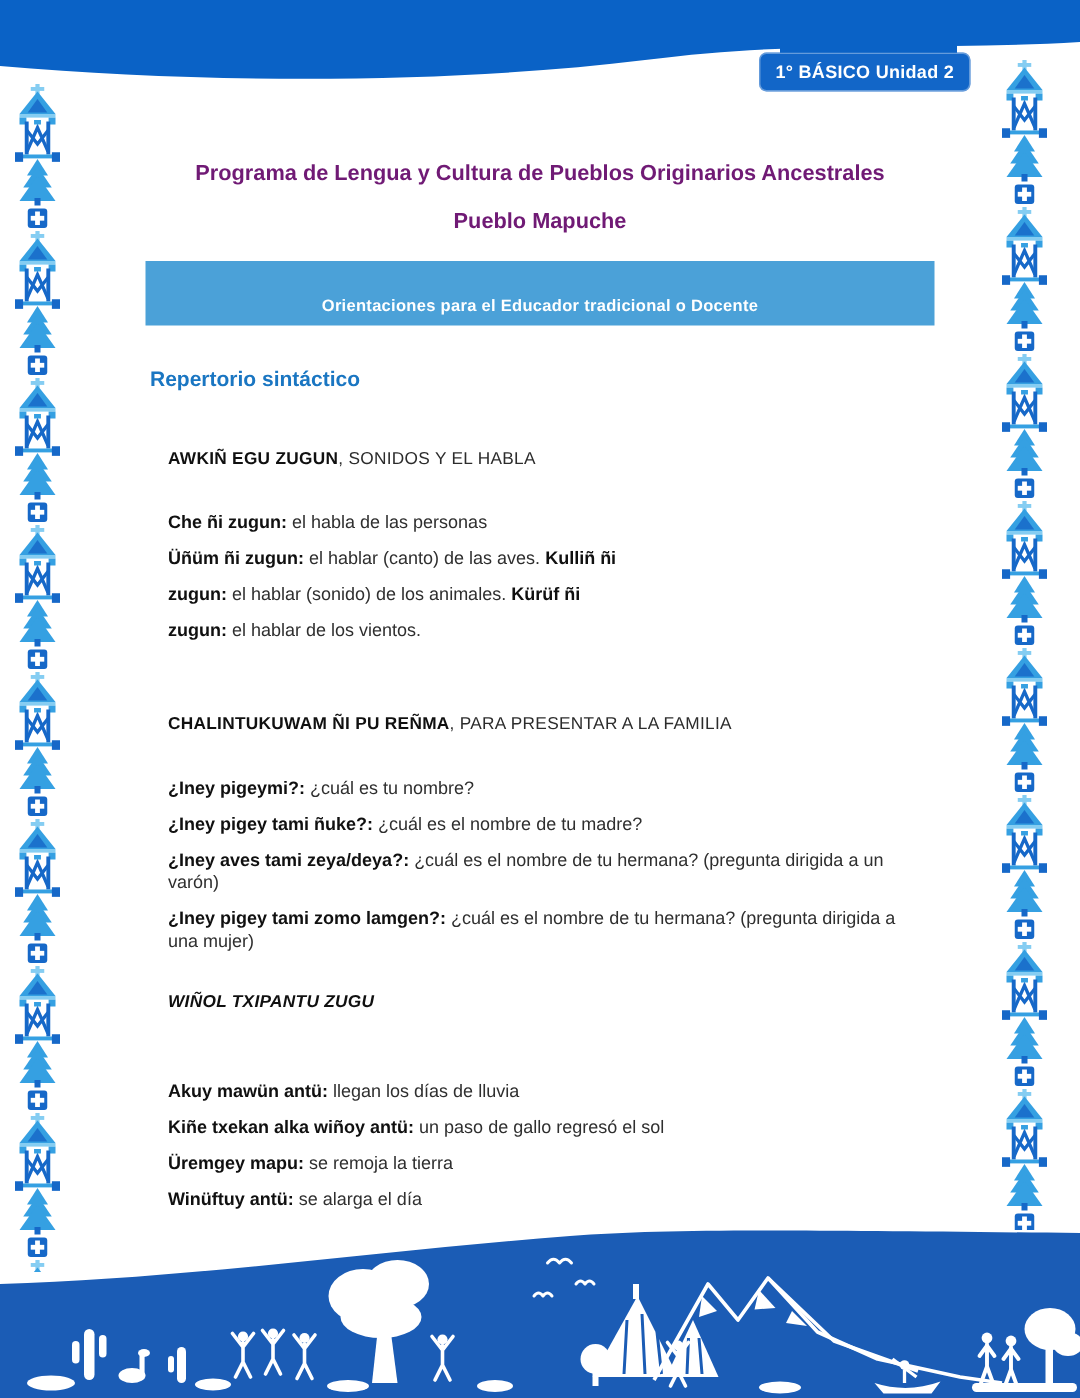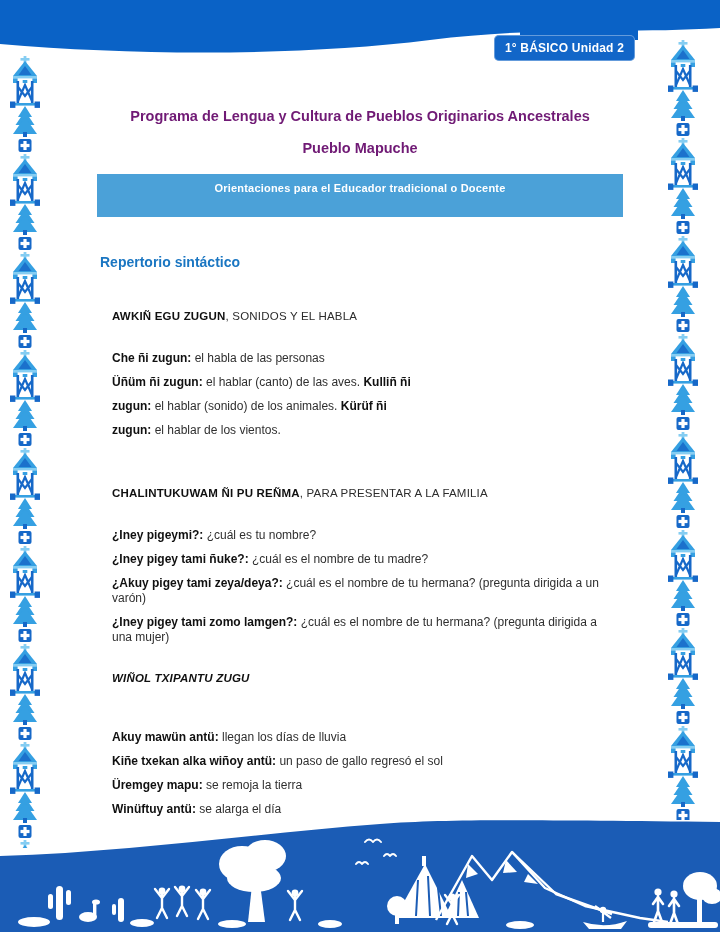--- a/index.html
+++ b/index.html
@@ -7,21 +7,21 @@
     width:720px;height:932px;position:relative;overflow:hidden;background:#ffffff;
     font-family:"Liberation Sans",sans-serif;
   }
   .page{position:absolute;inset:0;background:#fff;}
 
   
   .header-wave{position:absolute;top:0;left:0;}
 
   
   .badge{
-    position:absolute;left:494px;top:35px;width:141px;height:26px;
+    position:absolute;left:506px;top:35px;width:141px;height:26px;
     background:#1266c8;border-radius:5px;
     display:flex;align-items:center;justify-content:center;
     box-shadow:inset 0 0 0 1px rgba(255,255,255,.35);
     color:#fff;font-size:12px;font-weight:bold;letter-spacing:.2px;
   }
 
   
   .border{position:absolute;}
   .border.left{left:9px;top:56px;}
   .border.right{left:667px;top:40px;}
@@ -29,26 +29,26 @@
   
   .doc-title{
     position:absolute;left:60px;top:108px;width:600px;text-align:center;
     color:#701a75;font-weight:bold;font-size:14.5px;line-height:16px;
   }
   .doc-title .t2{margin-top:16px;}
 
   .banner{
     position:absolute;left:97px;top:174px;width:526px;height:43px;
     background:#4ba1d8;color:#ffffff;font-weight:bold;font-size:11px;
-    text-align:center;box-sizing:border-box;padding-top:8px;letter-spacing:.2px;
+    text-align:center;box-sizing:border-box;padding-top:24px;letter-spacing:.2px;
   }
 
   
   .content{
-    position:absolute;left:100px;top:254px;width:515px;
+    position:absolute;left:100px;top:244px;width:515px;
     color:#2f2f2f;font-size:12px;line-height:15px;
   }
   .content b{color:#101010;}
   h2.rep{
     margin:0;font-size:14px;line-height:17px;font-weight:bold;color:#1a76c2;
   }
   .block{margin:12px;}
   .block:nth-of-type(1){margin-top:38px;}
   .block:nth-of-type(2){margin-top:48px;}
   .block:nth-of-type(3){margin-top:26px;}
@@ -151,21 +151,21 @@
           <h3 class="block-heading"><b>AWKIÑ EGU ZUGUN</b><span>, SONIDOS Y EL HABLA</span></h3>
           <p><b>Che ñi zugun:</b><span> el habla de las personas</span></p>
           <p><b>Üñüm ñi zugun:</b><span> el hablar (canto) de las aves. </span><b>Kulliñ ñi</b></p>
           <p><b>zugun:</b><span> el hablar (sonido) de los animales. </span><b>Kürüf ñi</b></p>
           <p><b>zugun:</b><span> el hablar de los vientos.</span></p>
         </div>
         <div class="block">
           <h3 class="block-heading"><b>CHALINTUKUWAM ÑI PU REÑMA</b><span>, PARA PRESENTAR A LA FAMILIA</span></h3>
           <p><b>¿Iney pigeymi?:</b><span> ¿cuál es tu nombre?</span></p>
           <p><b>¿Iney pigey tami ñuke?:</b><span> ¿cuál es el nombre de tu madre?</span></p>
-          <p><b>¿Akuy pigey tami zeya/deya?:</b><span> ¿cuál es el nombre de tu hermana? (pregunta dirigida a un varón)</span></p>
+          <p><b>¿Iney aves tami zeya/deya?:</b><span> ¿cuál es el nombre de tu hermana? (pregunta dirigida a un varón)</span></p>
           <p><b>¿Iney pigey tami zomo lamgen?:</b><span> ¿cuál es el nombre de tu hermana? (pregunta dirigida a una mujer)</span></p>
         </div>
         <div class="block">
           <h3 class="block-heading"><b>WIÑOL TXIPANTU ZUGU</b></h3>
           <p><b>Akuy mawün antü:</b><span> llegan los días de lluvia</span></p>
           <p><b>Kiñe txekan alka wiñoy antü:</b><span> un paso de gallo regresó el sol</span></p>
           <p><b>Üremgey mapu:</b><span> se remoja la tierra</span></p>
           <p><b>Winüftuy antü:</b><span> se alarga el día</span></p>
         </div>
       </div>

